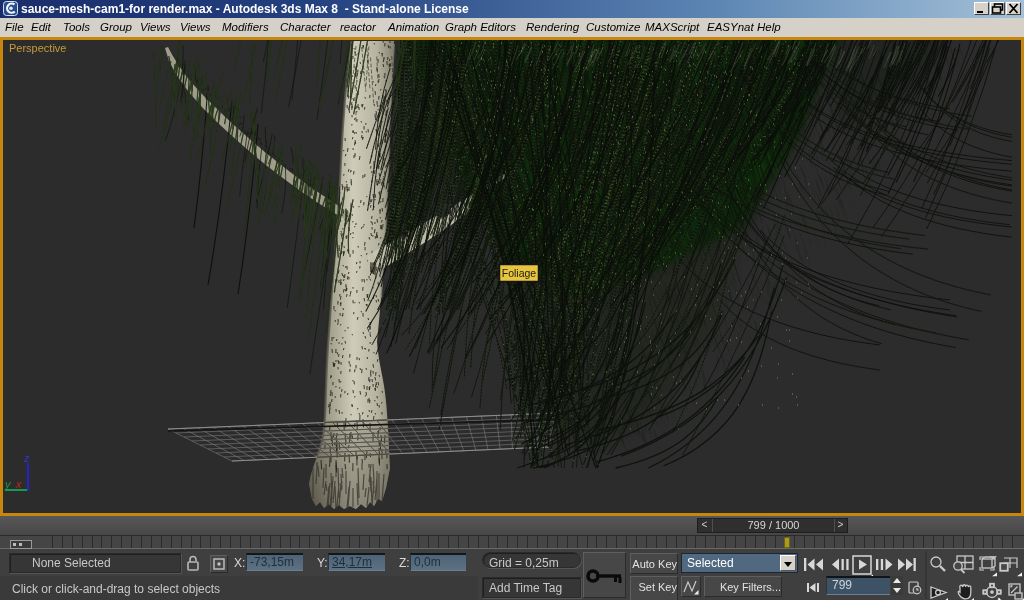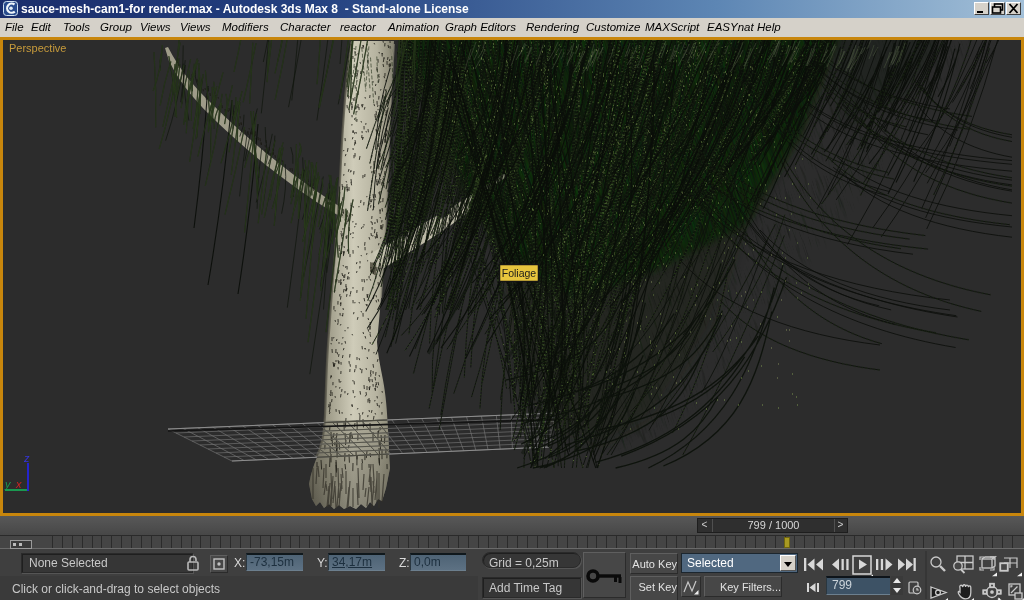--- a/index.html
+++ b/index.html
@@ -219,21 +219,21 @@
   </div>
   <div id="tbar">
     <div id="ticks"></div>
     <div id="tmark"></div>
     <div id="minicurve">
         <i style="left:2px"></i>
         <i style="left:8px"></i>
       </div>
   </div>
   <div id="status">
-    <div class="sunk" style="left:9px;top:4px;width:172px;height:20px;padding:2px 0 0 7px;margin-left:12px;">None Selected</div>
+    <div class="sunk" style="left:9px;top:4px;width:172px;height:20px;padding:2px 0 0 22px;">None Selected</div>
     <svg width="14" height="16" style="position:absolute;left:186px;top:6px" viewBox="0 0 14 16">
       <rect x="2" y="7" width="10" height="8" rx="1" fill="none" stroke="#b8b8b8" stroke-width="1.6"></rect>
       <path d="M4,7 V4.5 A3,3 0 0 1 10,4.5 V6" fill="none" stroke="#b8b8b8" stroke-width="1.6"></path>
     </svg>
     <div class="btn" style="left:210px;top:6px;width:18px;height:18px;"></div>
     <svg width="12" height="12" viewBox="0 0 12 12" style="position:absolute;left:213px;top:9px;">
       <rect x="1" y="1" width="10" height="10" fill="none" stroke="#c2c2c2" stroke-width="1.4"></rect>
       <circle cx="6" cy="6" r="1.7" fill="#c2c2c2"></circle>
     </svg>
     <span class="lbl" style="left:234px;top:7px;">X:</span>

